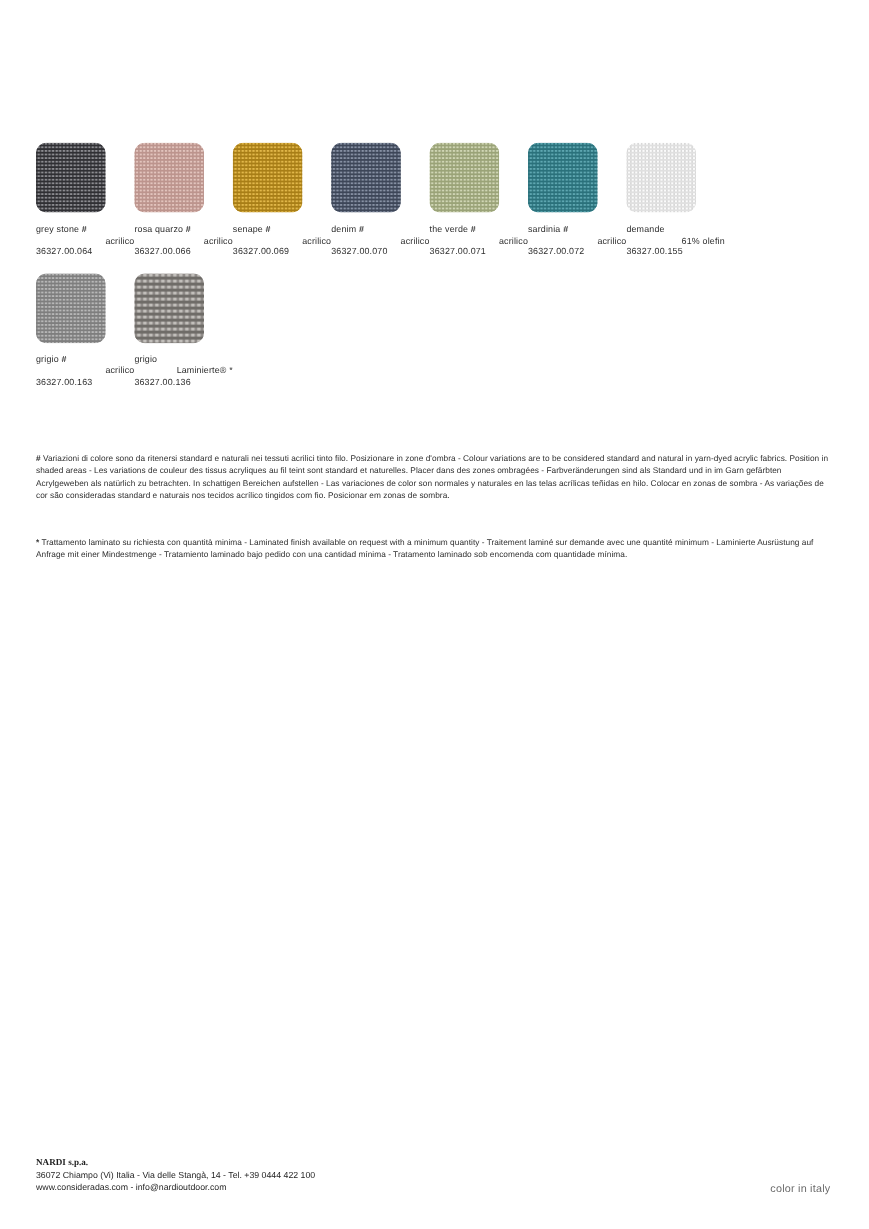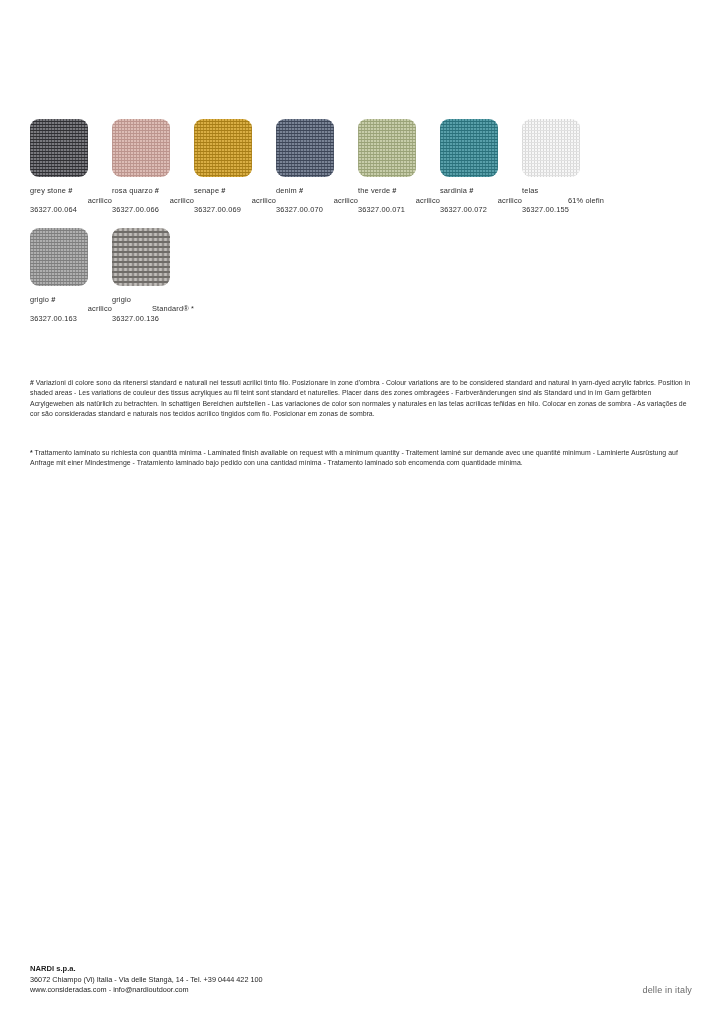--- a/index.html
+++ b/index.html
@@ -105,20 +105,21 @@
     justify-content: space-between;
   }
   .footer-left {
     font-size: 7.3px;
     line-height: 10.6px;
     color: #1f1f1f;
   }
   .footer-company {
     font-weight: bold;
     font-size: 7.6px;
+    font-family: Liberation Serif, serif;
   }
   .footer-right {
     font-size: 9px;
     color: #6a6a6a;
     letter-spacing: 0.02em;
     padding-bottom: 1px;
   }
 </style>
 </head>
 <body>
@@ -185,21 +186,21 @@
             <div class="swatch-name">sardinia<span class="mark"> #</span></div>
             <div class="swatch-material">acrilico</div>
             <div class="swatch-code">36327.00.072</div>
           </div>
         </div>
         <div class="swatch-cell">
           <div class="swatch-chip">
             <div class="weave" style="background-color:#f0f0f0;background-image:repeating-linear-gradient(0deg,#e0e0e0 0 1.5px, rgba(0,0,0,0) 1.5px 3px),repeating-linear-gradient(90deg,#fbfbfb 0 1.5px, rgba(0,0,0,0) 1.5px 3px),repeating-linear-gradient(90deg, rgba(0,0,0,0.10) 0 1.5px, rgba(255,255,255,0.10) 1.5px 3px);background-size:3px 3px,3px 3px,3px 3px;background-position:0 0,1.5px 1.5px,0 0"></div>
           </div>
           <div class="swatch-caption">
-            <div class="swatch-name">telas</div>
+            <div class="swatch-name">demande</div>
             <div class="swatch-material">61% olefin</div>
             <div class="swatch-code">36327.00.155</div>
           </div>
         </div>
       </div>
       <div class="swatch-row">
         <div class="swatch-cell">
           <div class="swatch-chip">
             <div class="weave" style="background-color:#9b9b9b;background-image:repeating-linear-gradient(0deg,#7e7e7e 0 1.5px, rgba(0,0,0,0) 1.5px 3px),repeating-linear-gradient(90deg,#b8b8b8 0 1.5px, rgba(0,0,0,0) 1.5px 3px),repeating-linear-gradient(90deg, rgba(0,0,0,0.10) 0 1.5px, rgba(255,255,255,0.10) 1.5px 3px);background-size:3px 3px,3px 3px,3px 3px;background-position:0 0,1.5px 1.5px,0 0"></div>
           </div>
@@ -208,34 +209,34 @@
             <div class="swatch-material">acrilico</div>
             <div class="swatch-code">36327.00.163</div>
           </div>
         </div>
         <div class="swatch-cell">
           <div class="swatch-chip">
             <div class="weave" style="background-color:#a09c98;background-image:repeating-linear-gradient(0deg,#6f6c68 0 2.5px, rgba(0,0,0,0) 2.5px 5px),repeating-linear-gradient(90deg,#c2bfbb 0 2.5px, rgba(0,0,0,0) 2.5px 5px),repeating-linear-gradient(90deg, rgba(0,0,0,0.10) 0 2.5px, rgba(255,255,255,0.10) 2.5px 5px);background-size:5px 5px,5px 5px,5px 5px;background-position:0 0,2.5px 2.5px,0 0"></div>
           </div>
           <div class="swatch-caption">
             <div class="swatch-name">grigio</div>
-            <div class="swatch-material">Standard® *</div>
+            <div class="swatch-material">Laminierte® *</div>
             <div class="swatch-code">36327.00.136</div>
           </div>
         </div>
       </div>
     </div>
 
   <div class="footnotes">
       <div class="footnote"><span class="sym">#</span><span> Variazioni di colore sono da ritenersi standard e naturali nei tessuti acrilici tinto filo. Posizionare in zone d'ombra - Colour variations are to be considered standard and natural in yarn-dyed acrylic fabrics. Position in shaded areas - Les variations de couleur des tissus acryliques au fil teint sont standard et naturelles. Placer dans des zones ombragées - Farbveränderungen sind als Standard und in im Garn gefärbten Acrylgeweben als natürlich zu betrachten. In schattigen Bereichen aufstellen - Las variaciones de color son normales y naturales en las telas acrílicas teñidas en hilo. Colocar en zonas de sombra - As variações de cor são consideradas standard e naturais nos tecidos acrílico tingidos com fio. Posicionar em zonas de sombra.</span></div>
       <div class="footnote"><span class="sym">*</span><span> Trattamento laminato su richiesta con quantità minima - Laminated finish available on request with a minimum quantity - Traitement laminé sur demande avec une quantité minimum - Laminierte  Ausrüstung auf Anfrage mit einer Mindestmenge - Tratamiento laminado bajo pedido con una cantidad mínima - Tratamento laminado sob encomenda com quantidade mínima.</span></div>
     </div>
 
   <div class="footer">
     <div class="footer-left">
       <div class="footer-company">NARDI s.p.a.</div>
       <div>36072 Chiampo (Vi) Italia - Via delle Stangà, 14 - Tel. +39 0444 422 100</div>
       <div>www.consideradas.com - info@nardioutdoor.com</div>
     </div>
-    <div class="footer-right">delle in italy</div>
+    <div class="footer-right">color in italy</div>
   </div>
 
 </div>
 
 </body></html>

